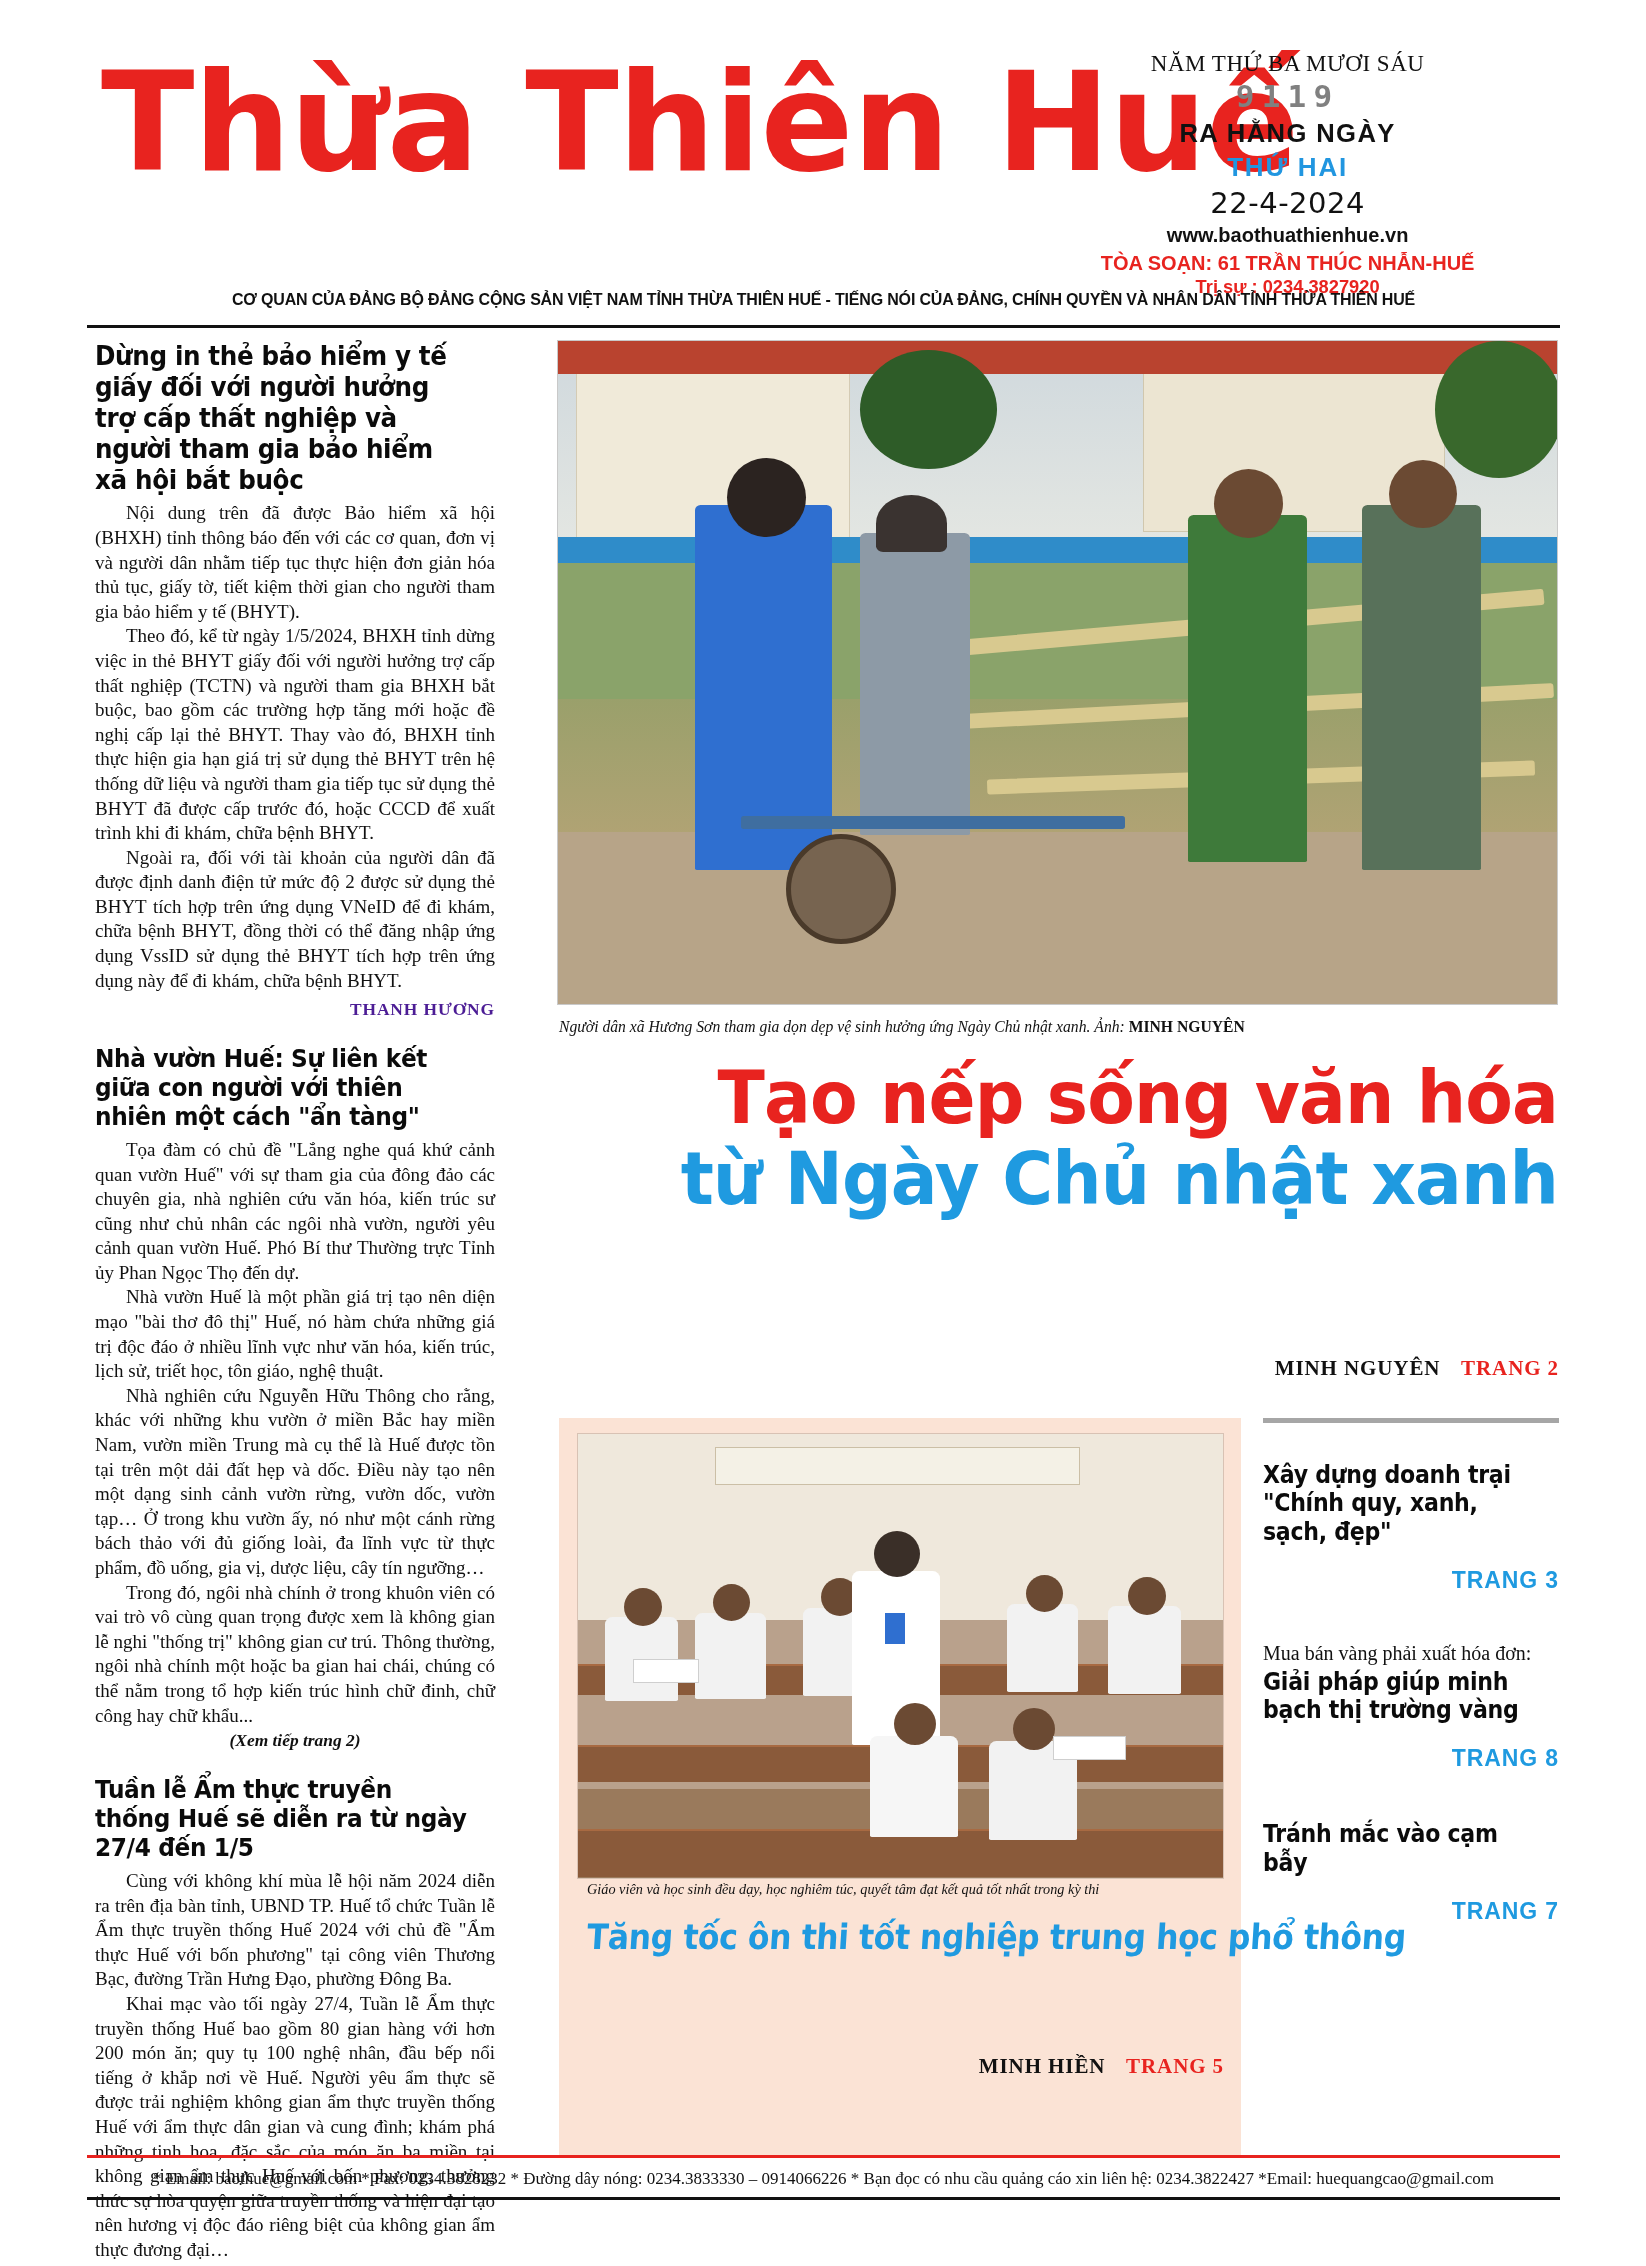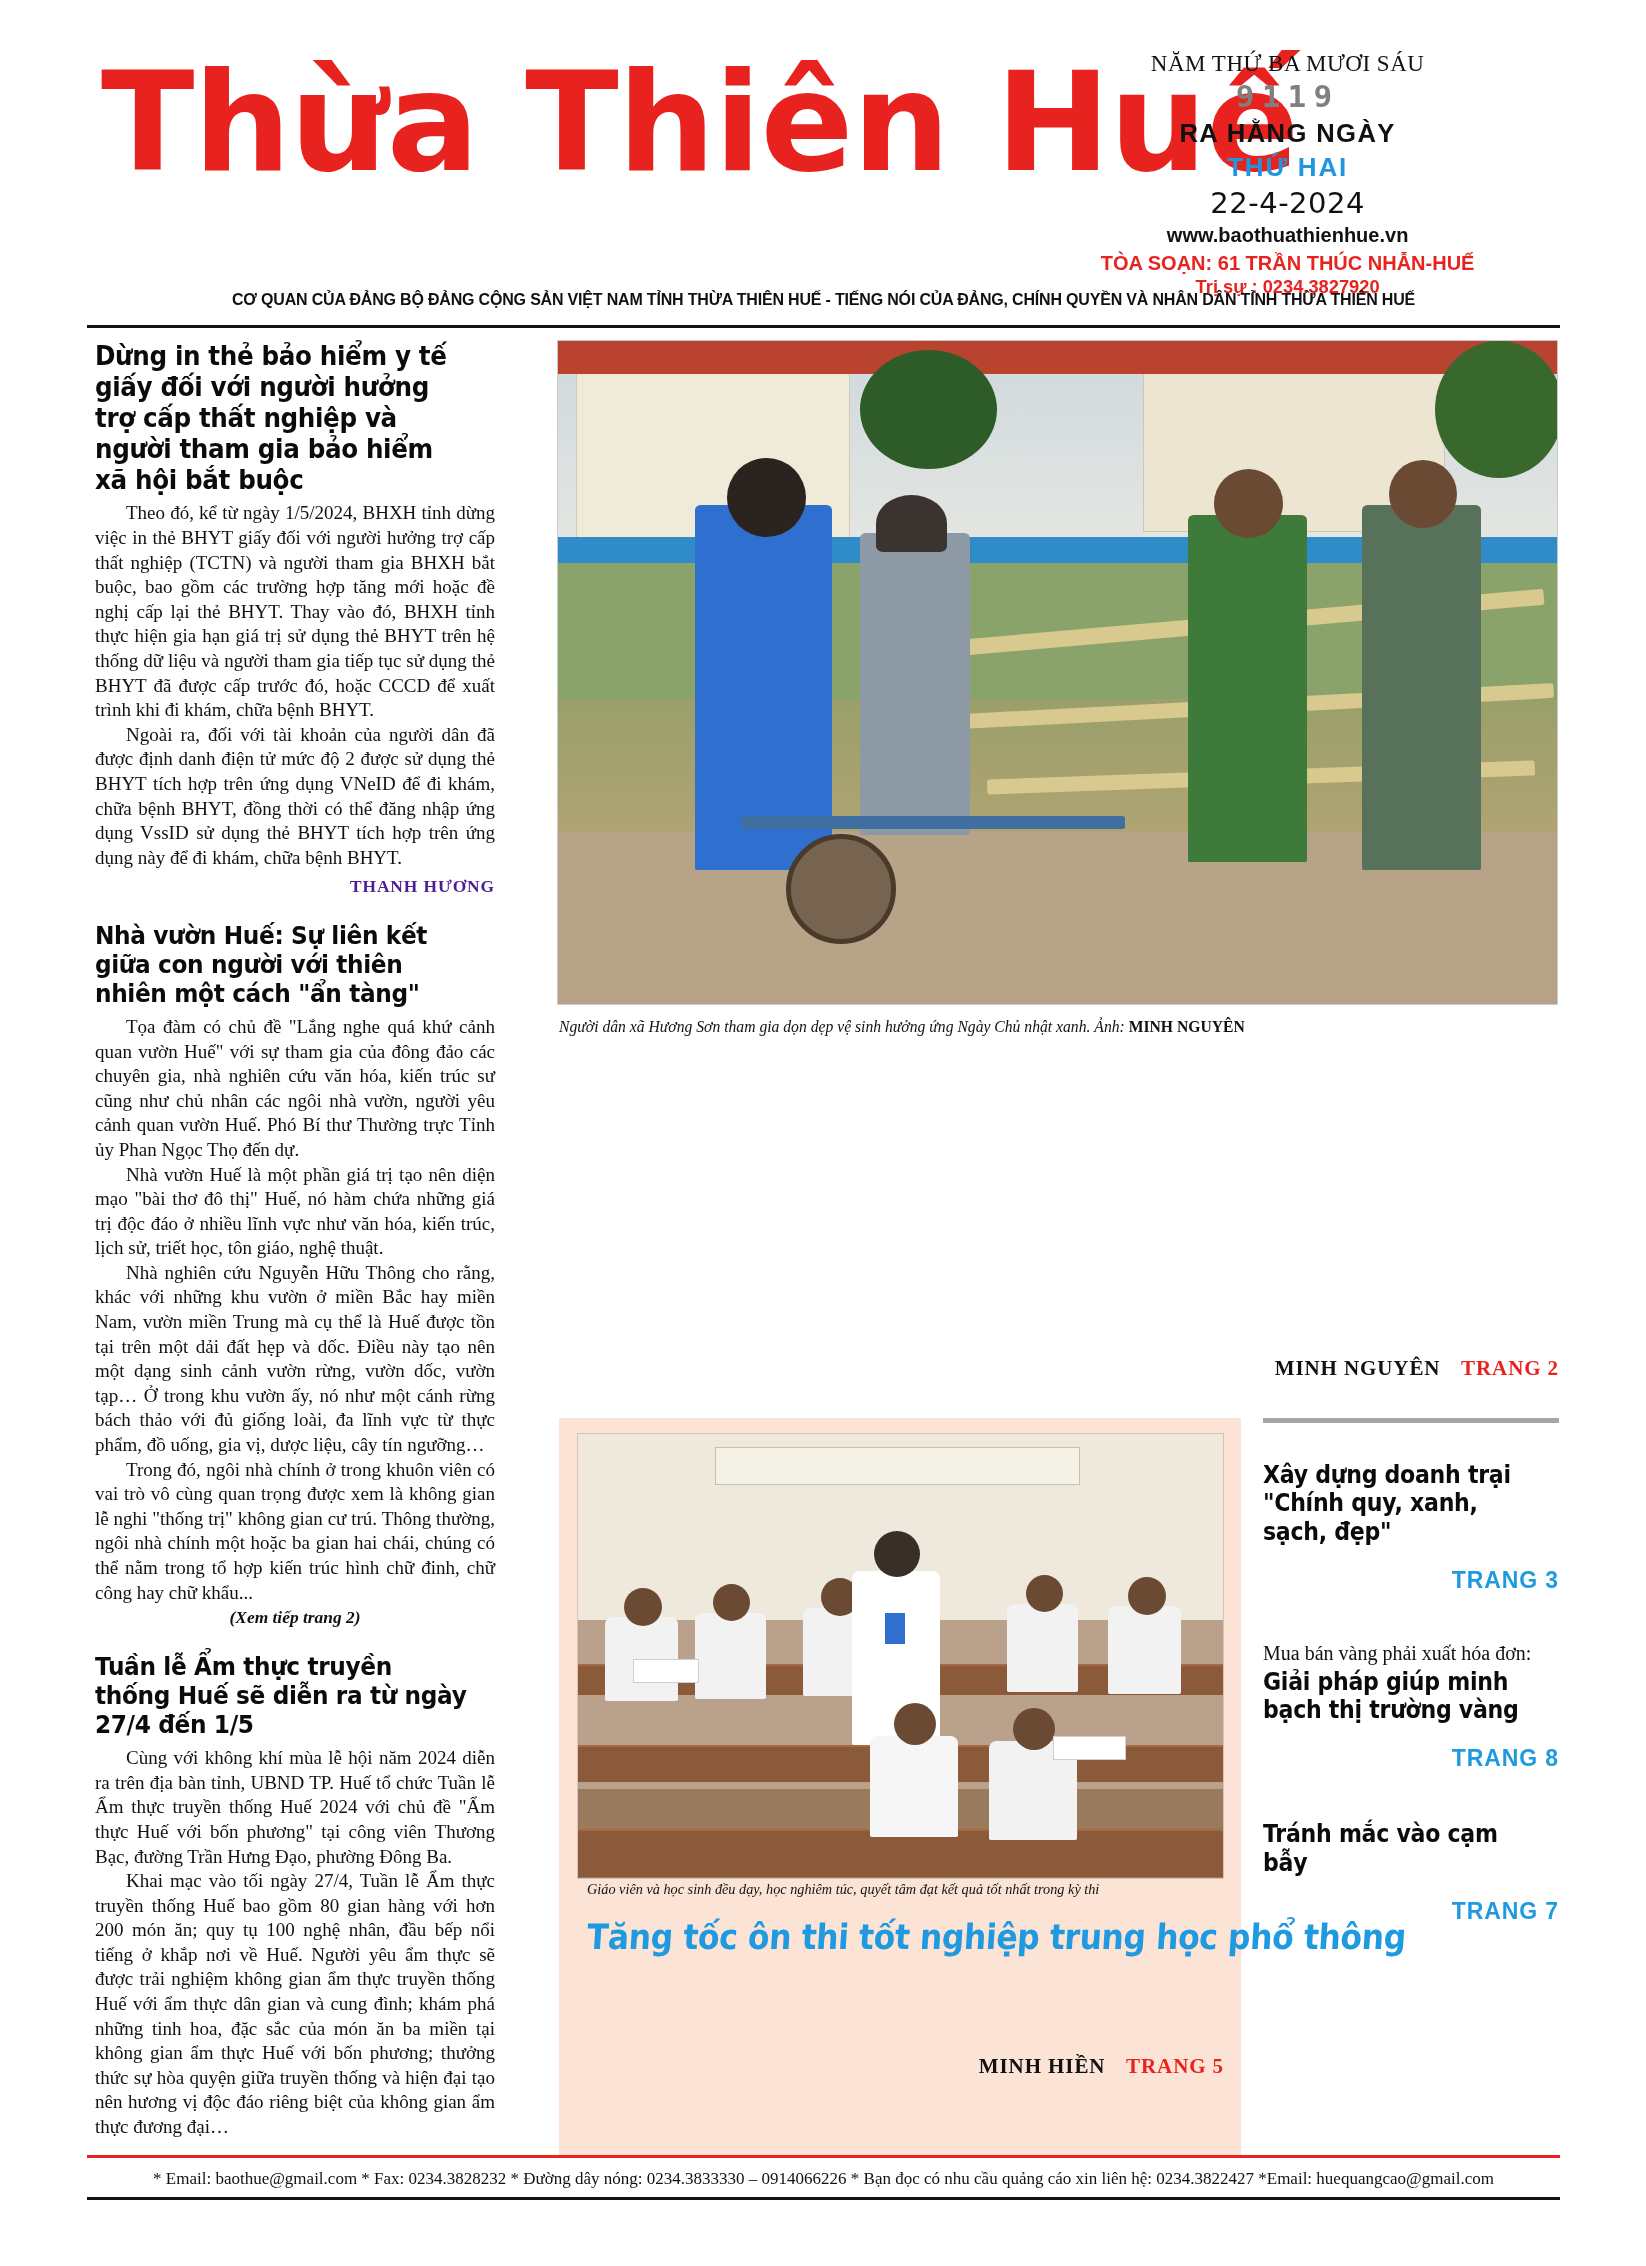--- a/index.html
+++ b/index.html
@@ -412,20 +412,21 @@
 
     <div class="masthead-sub">CƠ QUAN CỦA ĐẢNG BỘ ĐẢNG CỘNG SẢN VIỆT NAM TỈNH THỪA THIÊN HUẾ  -  TIẾNG NÓI CỦA ĐẢNG, CHÍNH QUYỀN VÀ NHÂN DÂN TỈNH THỪA THIÊN HUẾ</div>
   </div>
   <div class="rule-top"></div>
 
   <div class="col-left">
 
     <div>
       <div class="h-heavy">Dừng in thẻ bảo hiểm y tế giấy đối với người hưởng trợ cấp thất nghiệp và người tham gia bảo hiểm xã hội bắt buộc</div>
       <div class="body-text">
+        <p>Nội dung trên đã được Bảo hiểm xã hội (BHXH) tỉnh thông báo đến với các cơ quan, đơn vị và người dân nhằm tiếp tục thực hiện đơn giản hóa thủ tục, giấy tờ, tiết kiệm thời gian cho người tham gia bảo hiểm y tế (BHYT).</p>
         <p>Theo đó, kể từ ngày 1/5/2024, BHXH tỉnh dừng việc in thẻ BHYT giấy đối với người hưởng trợ cấp thất nghiệp (TCTN) và người tham gia BHXH bắt buộc, bao gồm các trường hợp tăng mới hoặc đề nghị cấp lại thẻ BHYT. Thay vào đó, BHXH tỉnh thực hiện gia hạn giá trị sử dụng thẻ BHYT trên hệ thống dữ liệu và người tham gia tiếp tục sử dụng thẻ BHYT đã được cấp trước đó, hoặc CCCD để xuất trình khi đi khám, chữa bệnh BHYT.</p>
         <p>Ngoài ra, đối với tài khoản của người dân đã được định danh điện tử mức độ 2 được sử dụng thẻ BHYT tích hợp trên ứng dụng VNeID để đi khám, chữa bệnh BHYT, đồng thời có thể đăng nhập ứng dụng VssID sử dụng thẻ BHYT tích hợp trên ứng dụng này để đi khám, chữa bệnh BHYT.</p>
       </div>
       <div class="byline">THANH HƯƠNG</div>
     </div>
 
     <div class="blk">
       <div class="h-heavy small">Nhà vườn Huế: Sự liên kết giữa con người với thiên nhiên một cách "ẩn tàng"</div>
       <div class="body-text">
         <p>Tọa đàm có chủ đề "Lắng nghe quá khứ cảnh quan vườn Huế" với sự tham gia của đông đảo các chuyên gia, nhà nghiên cứu văn hóa, kiến trúc sư cũng như chủ nhân các ngôi nhà vườn, người yêu cảnh quan vườn Huế. Phó Bí thư Thường trực Tỉnh ủy Phan Ngọc Thọ đến dự.</p>
@@ -474,20 +475,24 @@
 
     <div class="wheel" style="left:228px;top:493px;width:110px;height:110px;"></div>
     <div class="pole" style="left:183px;top:475px;width:384px;height:12.8px;background:#3f6ea0;"></div>
   </div>
 
   <div class="photo-caption">
     <span>Người dân xã Hương Sơn tham gia dọn dẹp vệ sinh hưởng ứng Ngày Chủ nhật xanh. Ảnh:</span>
     <b>MINH NGUYÊN</b>
   </div>
 
+  <div class="big-head">
+    <div class="l1">Tạo nếp sống văn hóa</div>
+    <div class="l2">từ Ngày Chủ nhật xanh</div>
+  </div>
   <div class="big-credit">
     <span>MINH NGUYÊN</span>
     <span class="pg">TRANG 2</span>
   </div>
 
   <div class="sidebar">
     <div class="sb-divider"></div>
 
     <div class="sb-item">
       <div class="sb-title">Xây dựng doanh trại "Chính quy, xanh, sạch, đẹp"</div>

